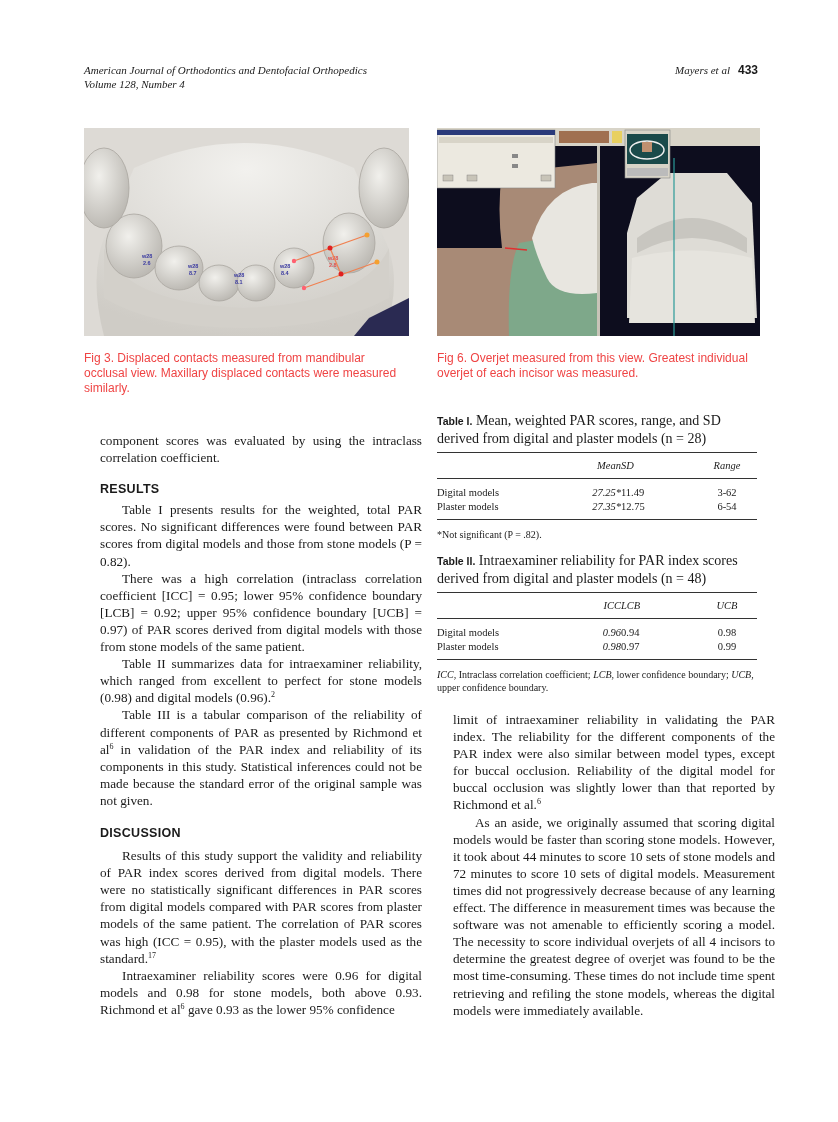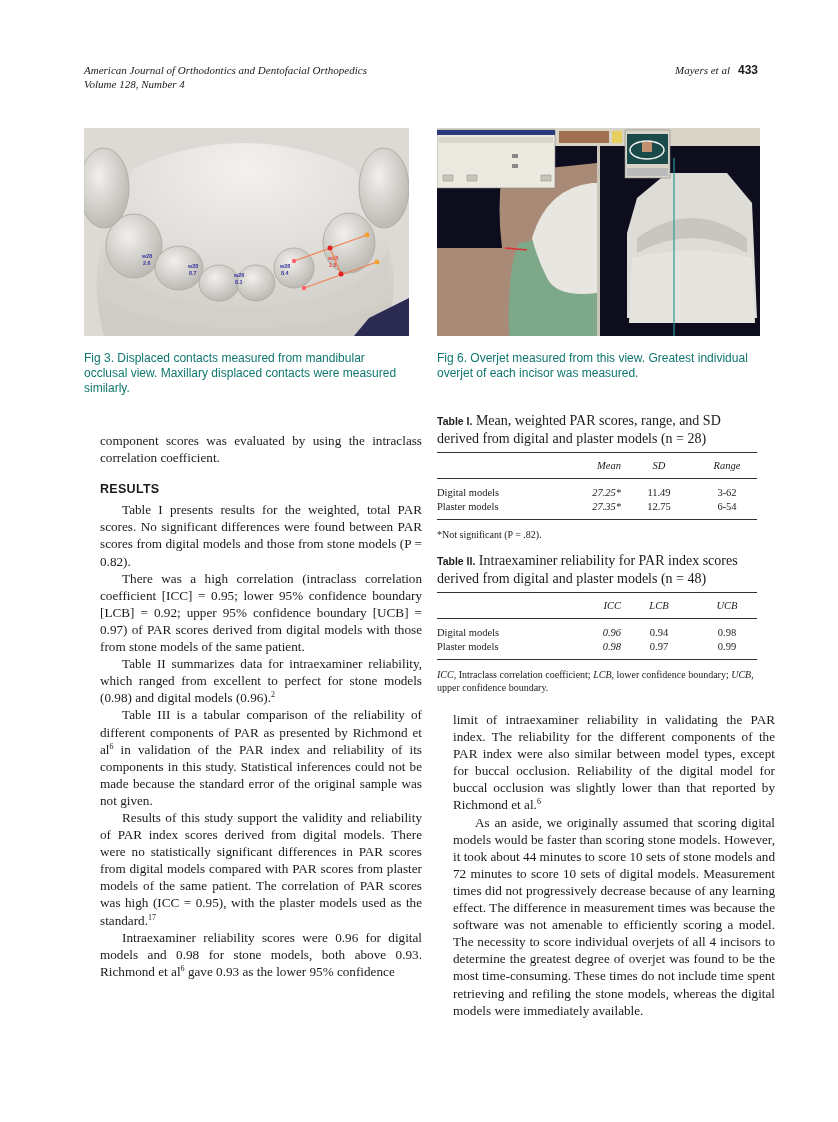--- a/index.html
+++ b/index.html
@@ -9,21 +9,21 @@
   .running-head { position: absolute; top: 63px; left: 84px; width: 674px; font-size: 11px; line-height: 14px; font-style: italic; }
   .running-head .journal { position: absolute; left: 0; top: 0; }
   .running-head .volume { position: absolute; left: 0; top: 14px; }
   .running-head .right { position: absolute; right: 0; top: 0; }
   .running-head .page-num { font-style: normal; font-weight: bold; font-family: "Liberation Sans", sans-serif; font-size: 12px; margin-left: 8px; }
 
   .figure { position: absolute; overflow: hidden; }
   .fig3 { left: 84px; top: 128px; width: 325px; height: 208px; background: #e8e6e2; }
   .fig4 { left: 437px; top: 128px; width: 323px; height: 208px; background: #0e0e1c; }
 
-  .caption { position: absolute; font-family: "Liberation Sans", sans-serif; font-size: 12px; line-height: 15px; color: #0f766e; }
+  .caption { position: absolute; font-family: "Liberation Sans", sans-serif; font-size: 12px; line-height: 15px; color: #ef4444; }
   .caption .lbl { font-weight: normal; }
   .cap3 { left: 84px; top: 351px; width: 325px; }
   .cap4 { left: 437px; top: 351px; width: 325px; }
 
   .col { position: absolute; font-size: 13.2px; line-height: 17.1px; text-align: justify; margin-left: 16px; }
   .col-left { left: 84px; width: 322px; }
   .col-right { left: 437px; width: 322px; }
   .col p { text-indent: 22px; }
   .col p.noindent { text-indent: 0; }
   .section-head { font-family: "Liberation Sans", sans-serif; font-weight: bold; font-size: 12.5px; letter-spacing: 0.3px; }
@@ -31,21 +31,21 @@
 
   .tbl { position: absolute; left: 437px; width: 320px; }
   .tbl-title { font-size: 14px; line-height: 18px; }
   .tbl-title .tlbl { font-family: "Liberation Sans", sans-serif; font-size: 10.5px; font-weight: bold; }
   .rule-thick { border-top: 1.6px solid #333; }
   .tbl-head, .tbl-row { display: flex; font-size: 10.5px; }
   .tbl-head { font-style: italic; height: 25px; align-items: center; }
   .tbl-row { height: 14px; align-items: center; }
   .c0 { width: 108px; }
   .c1 { width: 76px; text-align: right; font-style: italic; }
-  .c2 { width: 76px; text-align: center; }
+  .c2 { width: 76px; text-align: left; }
   .c3 { width: 60px; text-align: center; }
   .tbl-note { font-size: 10px; line-height: 13px; margin-top: 8px; }
   .tbl-note i { font-style: italic; }
 </style>
 </head>
 <body>
 
 <div class="running-head">
   <span class="journal">American Journal of Orthodontics and Dentofacial Orthopedics</span>
   <span class="volume">Volume 128, Number 4</span>
@@ -148,20 +148,21 @@
   <span class="lbl">Fig 6.</span><span> Overjet measured from this view. Greatest individual overjet of each incisor was measured.</span>
 </div>
 
 <div class="col col-left" style="top:432px;">
   <p class="noindent">component scores was evaluated by using the intraclass correlation coefficient.</p>
   <div class="section-head" style="margin-top:15px; margin-bottom:3px;">RESULTS</div>
   <p>Table I presents results for the weighted, total PAR scores. No significant differences were found between PAR scores from digital models and those from stone models (P = 0.82).</p>
   <p>There was a high correlation (intraclass correlation coefficient [ICC] = 0.95; lower 95% confidence boundary [LCB] = 0.92; upper 95% confidence boundary [UCB] = 0.97) of PAR scores derived from digital models with those from stone models of the same patient.</p>
   <p><span>Table II summarizes data for intraexaminer reliability, which ranged from excellent to perfect for stone models (0.98) and digital models (0.96).</span><sup>2</sup></p>
   <p><span>Table III is a tabular comparison of the reliability of different components of PAR as presented by Richmond et al</span><sup>6</sup><span> in validation of the PAR index and reliability of its components in this study. Statistical inferences could not be made because the standard error of the original sample was not given.</span></p>
+  <div class="section-head" style="margin-top:16px; margin-bottom:5px;">DISCUSSION</div>
   <p><span>Results of this study support the validity and reliability of PAR index scores derived from digital models. There were no statistically significant differences in PAR scores from digital models compared with PAR scores from plaster models of the same patient. The correlation of PAR scores was high (ICC = 0.95), with the plaster models used as the standard.</span><sup>17</sup></p>
   <p><span>Intraexaminer reliability scores were 0.96 for digital models and 0.98 for stone models, both above 0.93. Richmond et al</span><sup>6</sup><span> gave 0.93 as the lower 95% confidence</span></p>
 </div>
 
 <div class="tbl" style="top:412px;">
   <div class="tbl-title" style="padding-bottom:4px;"><span class="tlbl">Table I.</span><span> Mean, weighted PAR scores, range, and SD derived from digital and plaster models (n = 28)</span></div>
   <div class="rule-thick"></div>
   <div class="tbl-head">
     <span class="c0"></span>
     <span class="c1">Mean</span>

